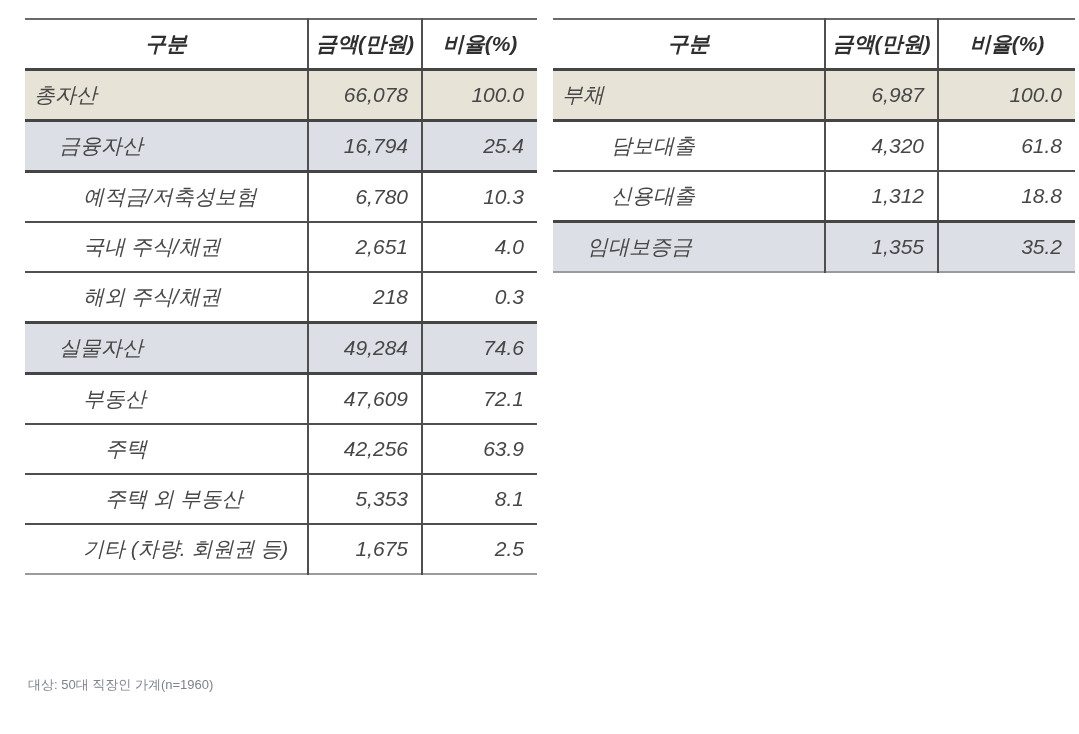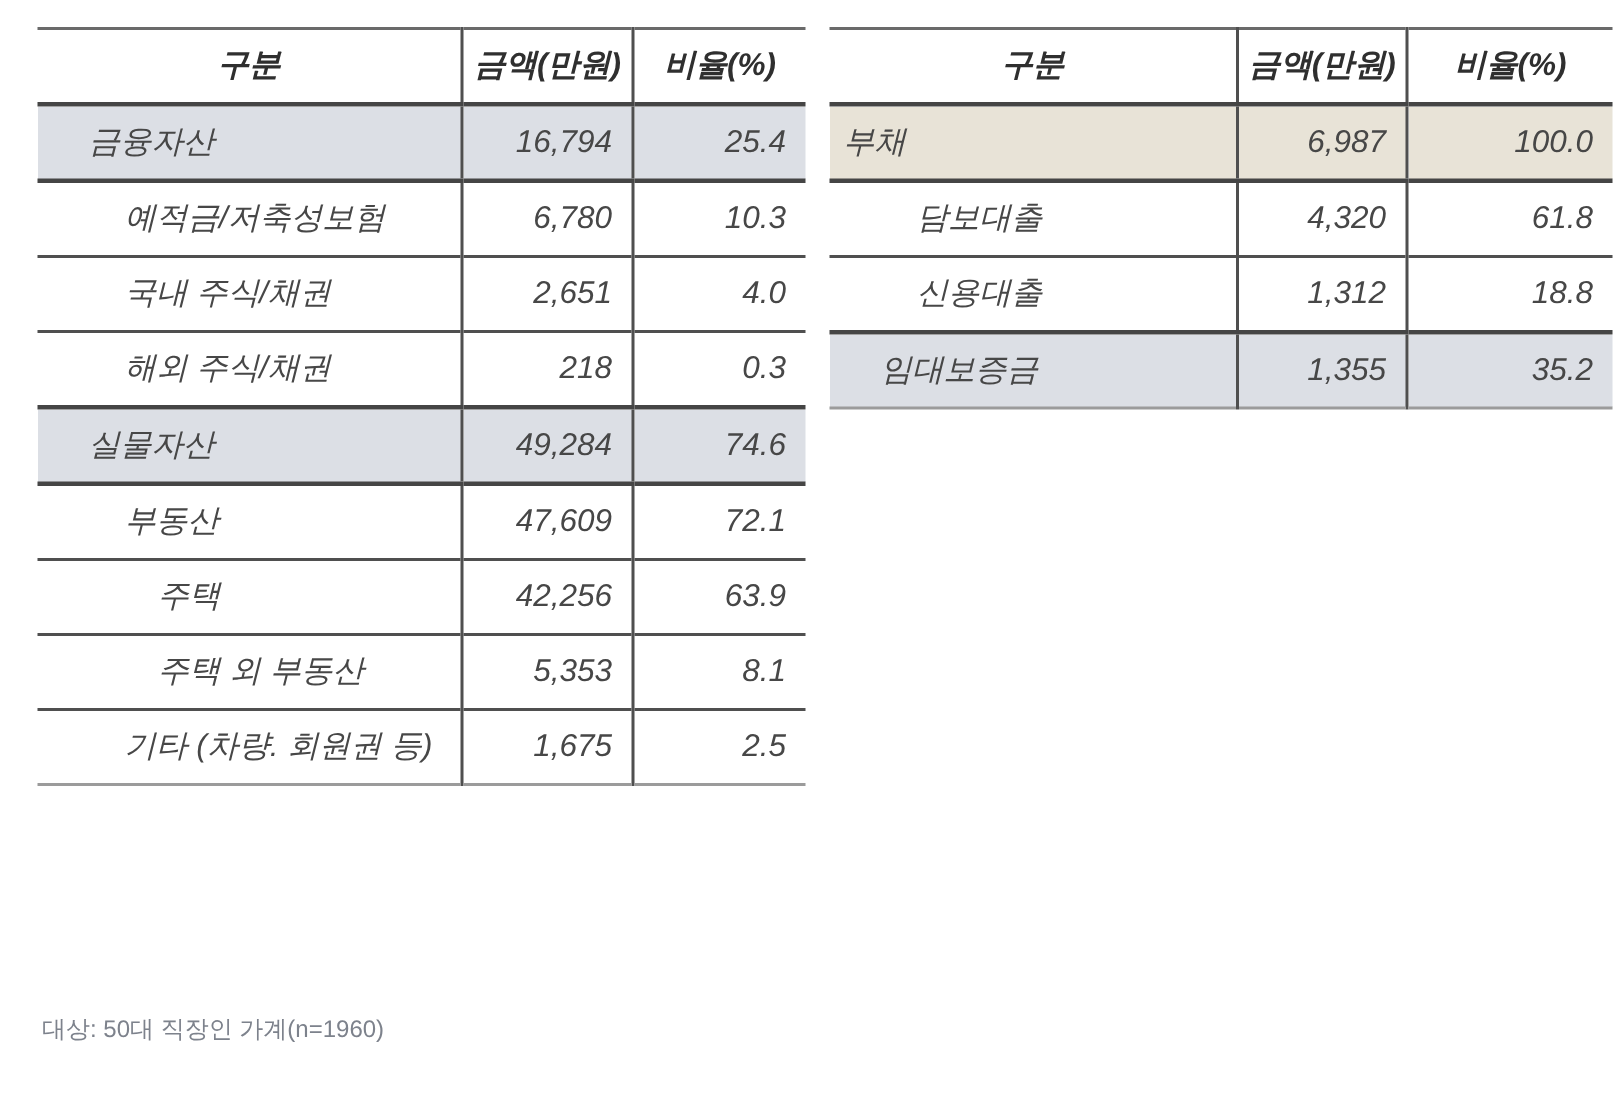--- a/index.html
+++ b/index.html
@@ -69,41 +69,46 @@
   td.cat{text-align:left;}
   tr.lvl0 td.cat{padding-left:9px;}
   tr.lvl1 td.cat{padding-left:34px;}
   tr.lvl2 td.cat{padding-left:58px;}
   tr.lvl3 td.cat{padding-left:80px;}
   td.num{text-align:right;padding-right:13px;}
 
   .footnote{
     position:absolute;
     left:28px;top:676px;
-    font-size:16px;
+    font-size:13px;
     color:var(--footnote);
     letter-spacing:0px;
   }
 </style>
 </head>
 <body>
 
 <div class="canvas">
 
   <table class="fin" id="assets-table">
     <colgroup>
         <col style="width:283px">
         <col style="width:114px">
         <col style="width:115px">
       </colgroup>
     <tbody>
         <tr>
       <th>구분</th>
       <th>금액(만원)</th>
       <th>비율(%)</th>
+    </tr>
+    <tr class="lvl0 beige">
+      <td class="cat">총자산</td>
+      <td class="num">66,078</td>
+      <td class="num">100.0</td>
     </tr>
     <tr class="lvl1 bluegray">
       <td class="cat">금융자산</td>
       <td class="num">16,794</td>
       <td class="num">25.4</td>
     </tr>
     <tr class="lvl2">
       <td class="cat">예적금/저축성보험</td>
       <td class="num">6,780</td>
       <td class="num">10.3</td>

